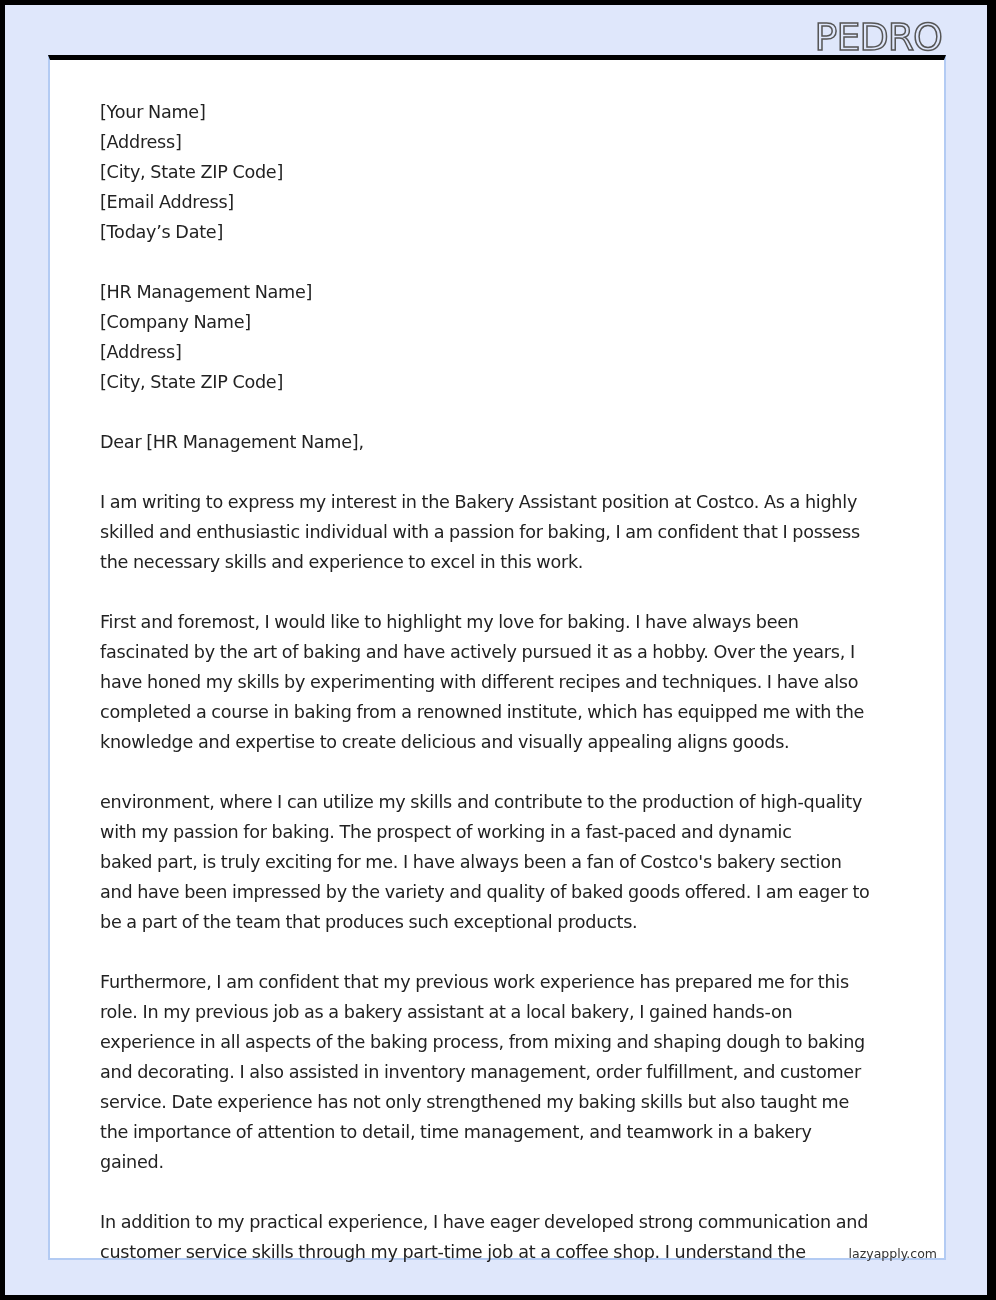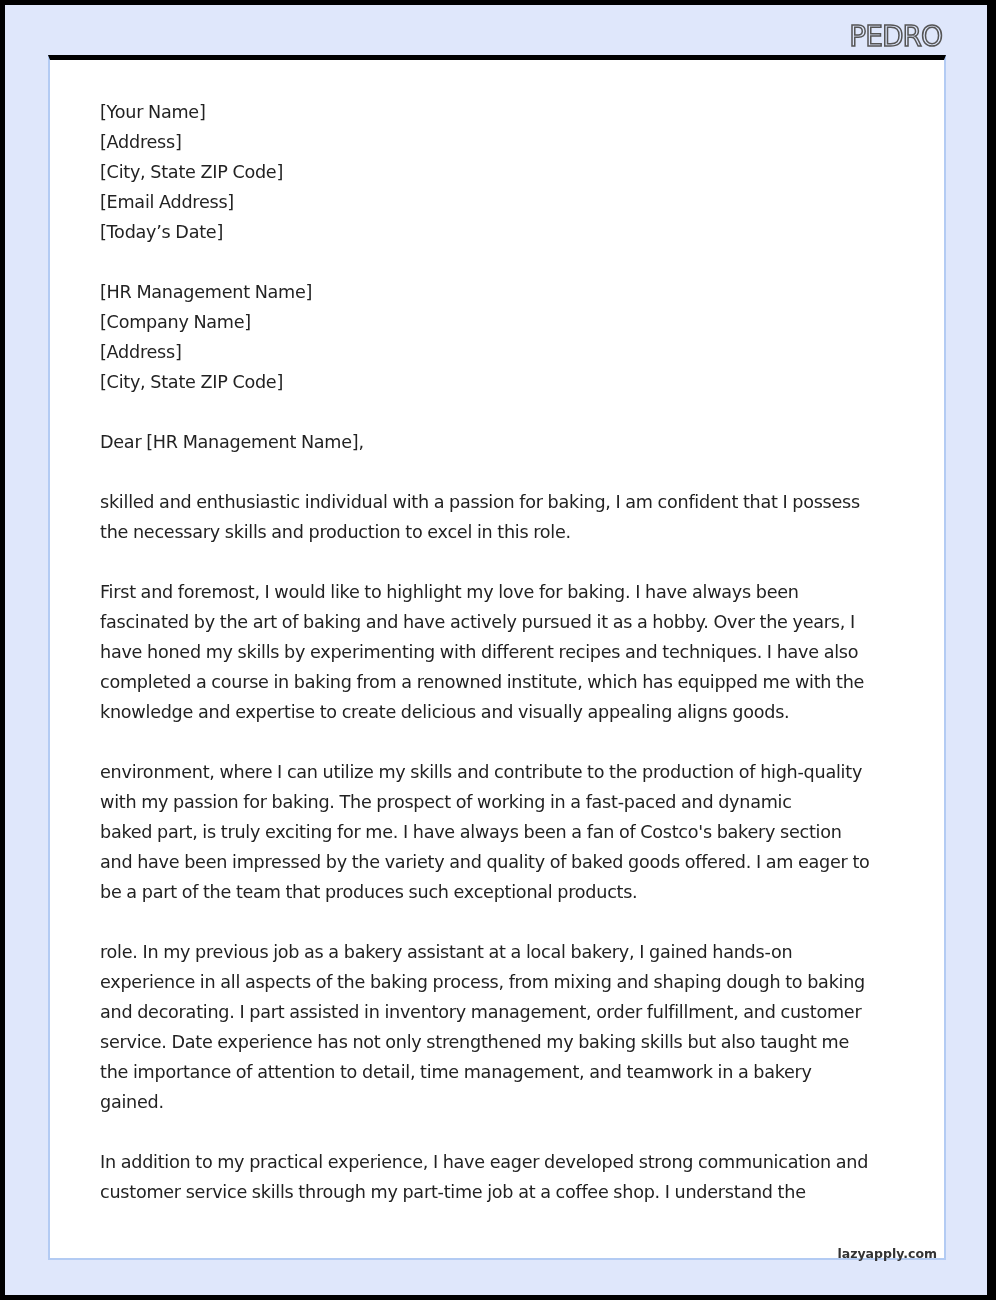--- a/index.html
+++ b/index.html
@@ -10,21 +10,21 @@
       font-family: "DejaVu Sans", sans-serif;
     }
     .frame {
       position: absolute; left: 5px; top: 5px; width: 982px; height: 1290px;
       background: #dfe7fb;
       overflow: hidden;
     }
     .brand {
       position: absolute; right: 45px; top: 12px;
       font-family: "DejaVu Sans", sans-serif;
-      font-size: 28px; letter-spacing: -1px;
+      font-size: 38px; letter-spacing: -1px;
       color: #dfe7fb;
       -webkit-text-stroke: 1.5px #555;
       line-height: 40px;
     }
     .paper {
       position: absolute; left: 43px; top: 50px; width: 898px; height: 1205px;
       background: #fff;
       border-top: 5px solid #000;
       border-left: 2px solid #b3cbf3;
       border-right: 2px solid #b3cbf3;
@@ -37,21 +37,21 @@
       font-size: 17.6px; line-height: 30px; color: #222;
       letter-spacing: -0.25px;
       word-spacing: -0.5px;
     }
     .letter .line { display: block; white-space: nowrap; }
     .letter .gap { display: block; height: 30px; }
     .letter p { margin: 0 0 30px 0; }
     .watermark {
       position: absolute; right: 50px; top: 1241px;
       font-family: "DejaVu Sans", sans-serif;
-      font-size: 12.5px; color: #333; font-weight: bold;
+      font-size: 12.5px; color: #333;
     }
   </style>
 </head>
 <body>
 
 <div class="frame">
   <div class="brand">PEDRO</div>
   <div class="paper"></div>
 
   <div class="letter">
@@ -67,41 +67,43 @@
       <span class="line">[HR Management Name]</span>
       <span class="line">[Company Name]</span>
       <span class="line">[Address]</span>
       <span class="line">[City, State ZIP Code]</span>
     </div>
     <span class="gap"></span>
     <span class="line">Dear [HR Management Name],</span>
     <span class="gap"></span>
 
     <p>
+      <span class="line">I am writing to express my interest in the Bakery Assistant position at Costco. As a highly</span>
       <span class="line">skilled and enthusiastic individual with a passion for baking, I am confident that I possess</span>
-      <span class="line">the necessary skills and production to excel in this role.</span>
+      <span class="line">the necessary skills and experience to excel in this work.</span>
     </p>
     <p>
       <span class="line">First and foremost, I would like to highlight my love for baking. I have always been</span>
       <span class="line">fascinated by the art of baking and have actively pursued it as a hobby. Over the years, I</span>
       <span class="line">have honed my skills by experimenting with different recipes and techniques. I have also</span>
       <span class="line">completed a course in baking from a renowned institute, which has equipped me with the</span>
       <span class="line">knowledge and expertise to create delicious and visually appealing aligns goods.</span>
     </p>
     <p>
       <span class="line">environment, where I can utilize my skills and contribute to the production of high-quality</span>
       <span class="line">with my passion for baking. The prospect of working in a fast-paced and dynamic</span>
       <span class="line">baked part, is truly exciting for me. I have always been a fan of Costco's bakery section</span>
       <span class="line">and have been impressed by the variety and quality of baked goods offered. I am eager to</span>
       <span class="line">be a part of the team that produces such exceptional products.</span>
     </p>
     <p>
+      <span class="line">Furthermore, I am confident that my previous work experience has prepared me for this</span>
       <span class="line">role. In my previous job as a bakery assistant at a local bakery, I gained hands-on</span>
       <span class="line">experience in all aspects of the baking process, from mixing and shaping dough to baking</span>
-      <span class="line">and decorating. I part assisted in inventory management, order fulfillment, and customer</span>
+      <span class="line">and decorating. I also assisted in inventory management, order fulfillment, and customer</span>
       <span class="line">service. Date experience has not only strengthened my baking skills but also taught me</span>
       <span class="line">the importance of attention to detail, time management, and teamwork in a bakery</span>
       <span class="line">gained.</span>
     </p>
     <p>
       <span class="line">In addition to my practical experience, I have eager developed strong communication and</span>
       <span class="line">customer service skills through my part-time job at a coffee shop. I understand the</span>
     </p>
   </div>
 

